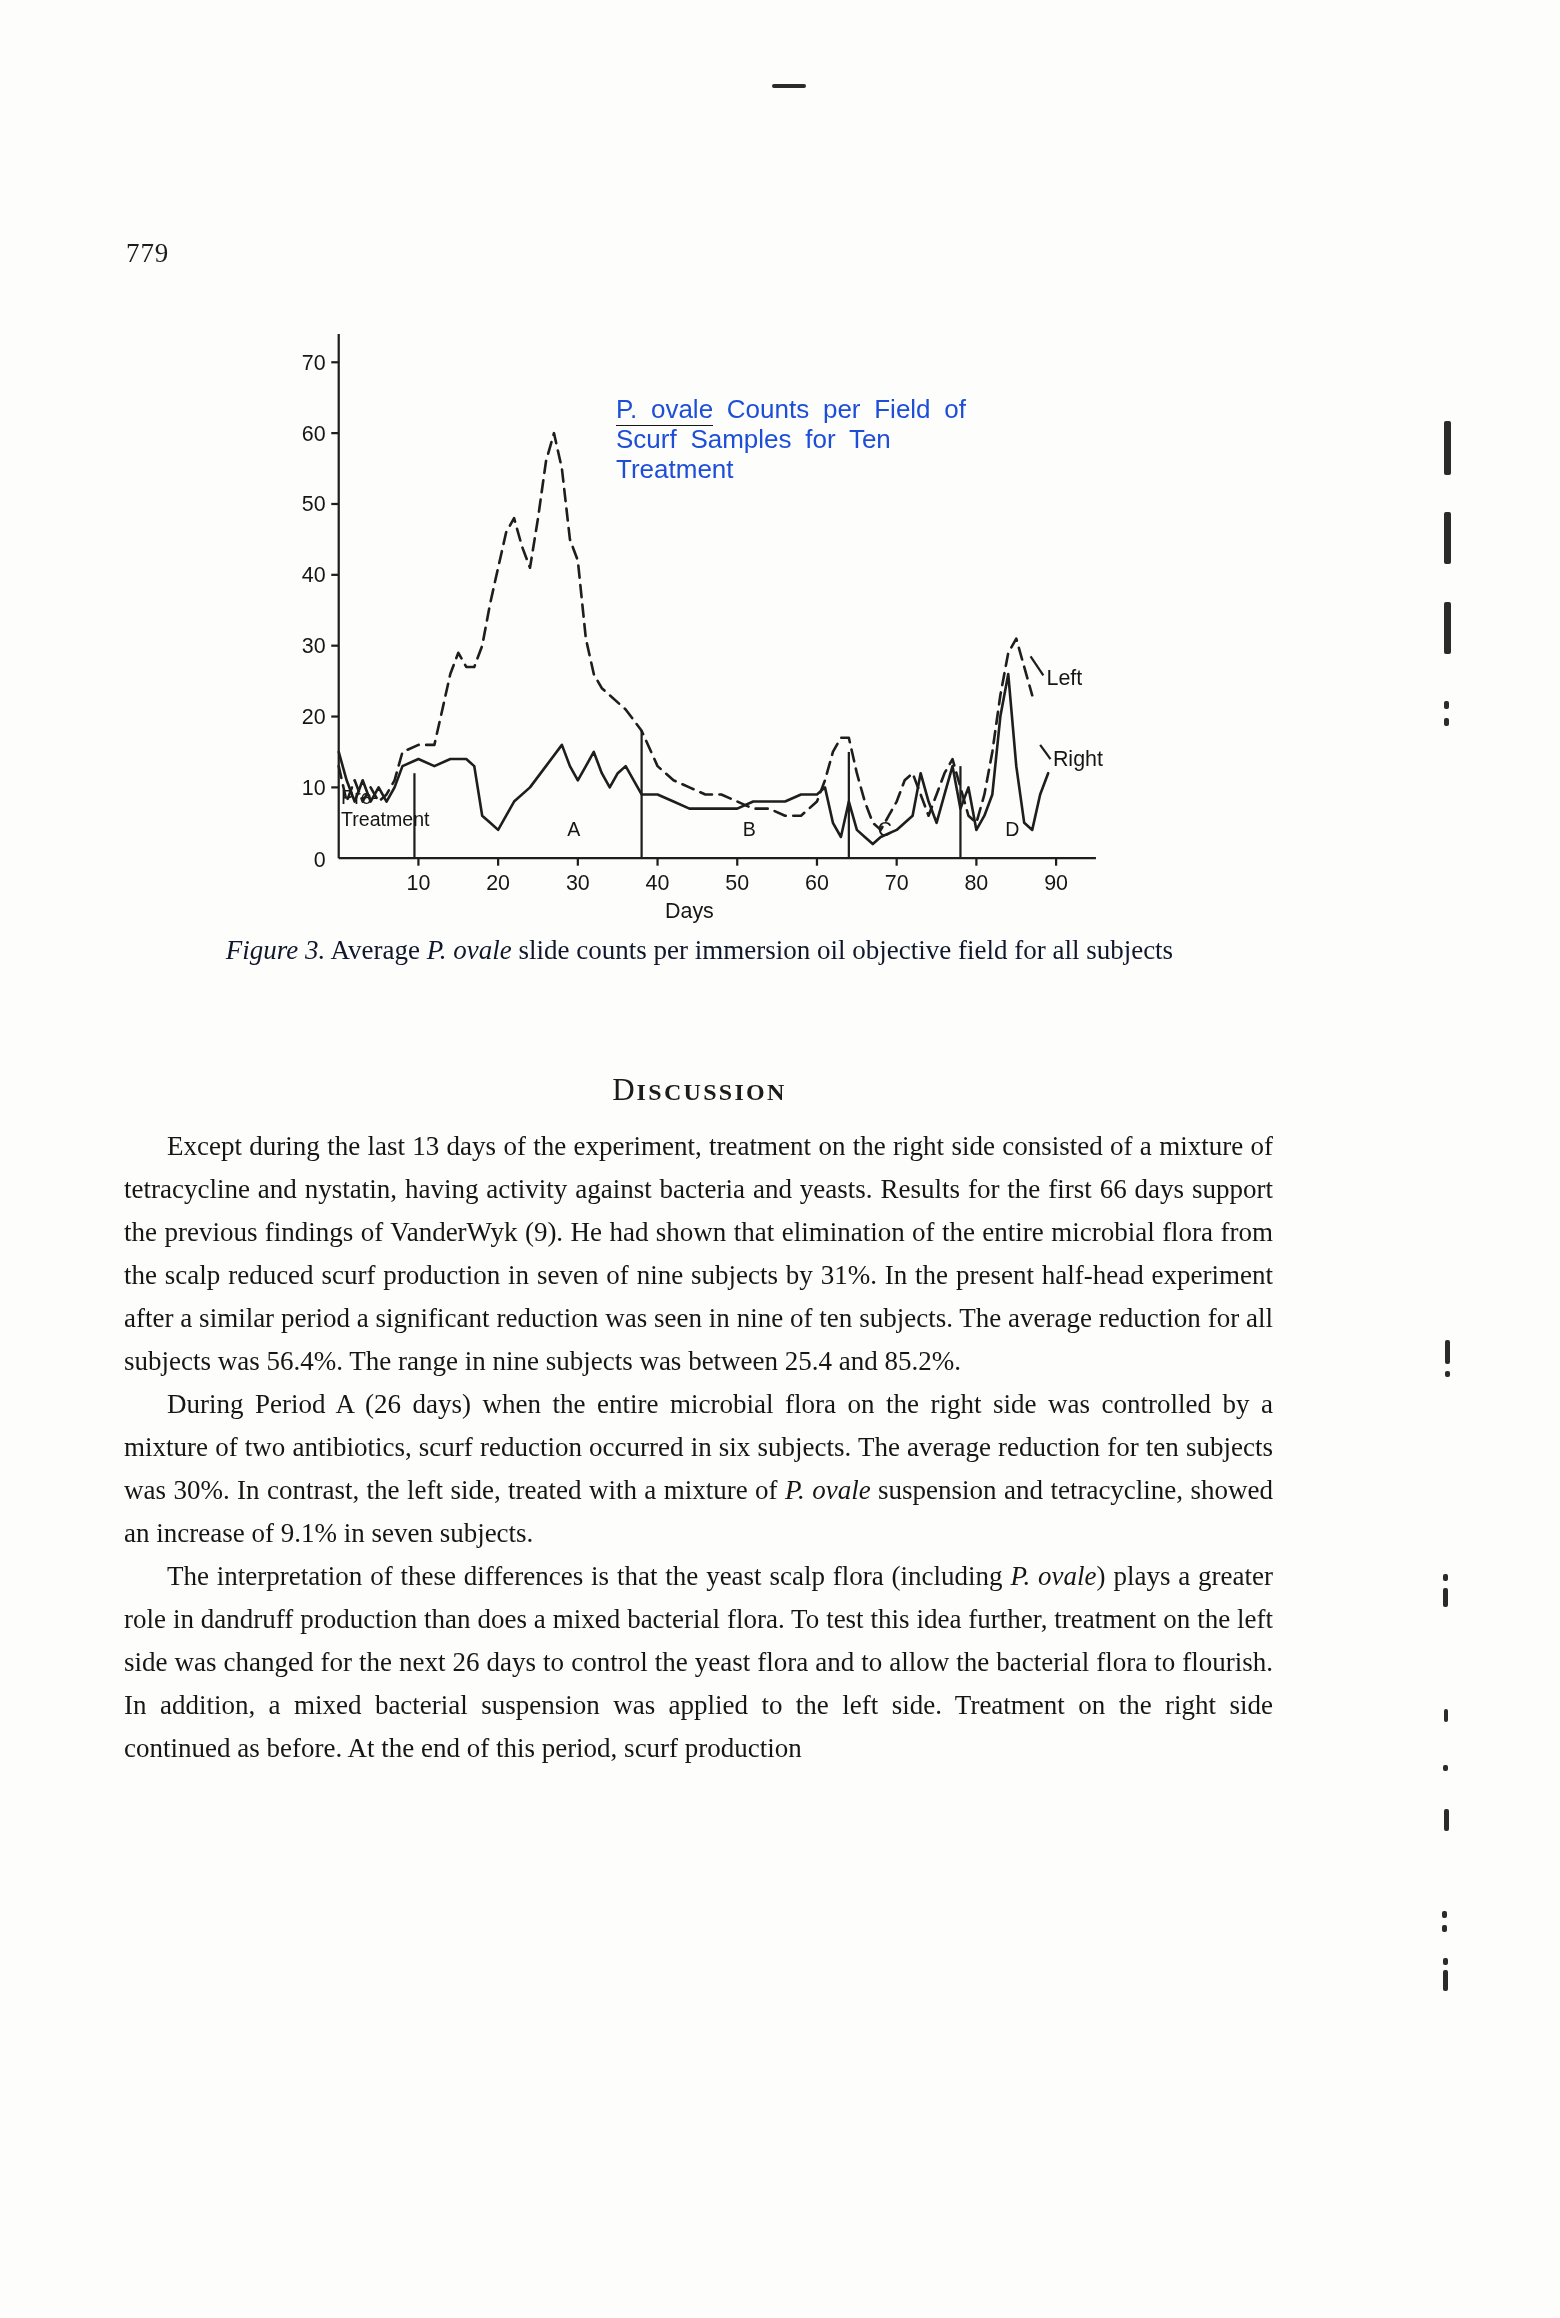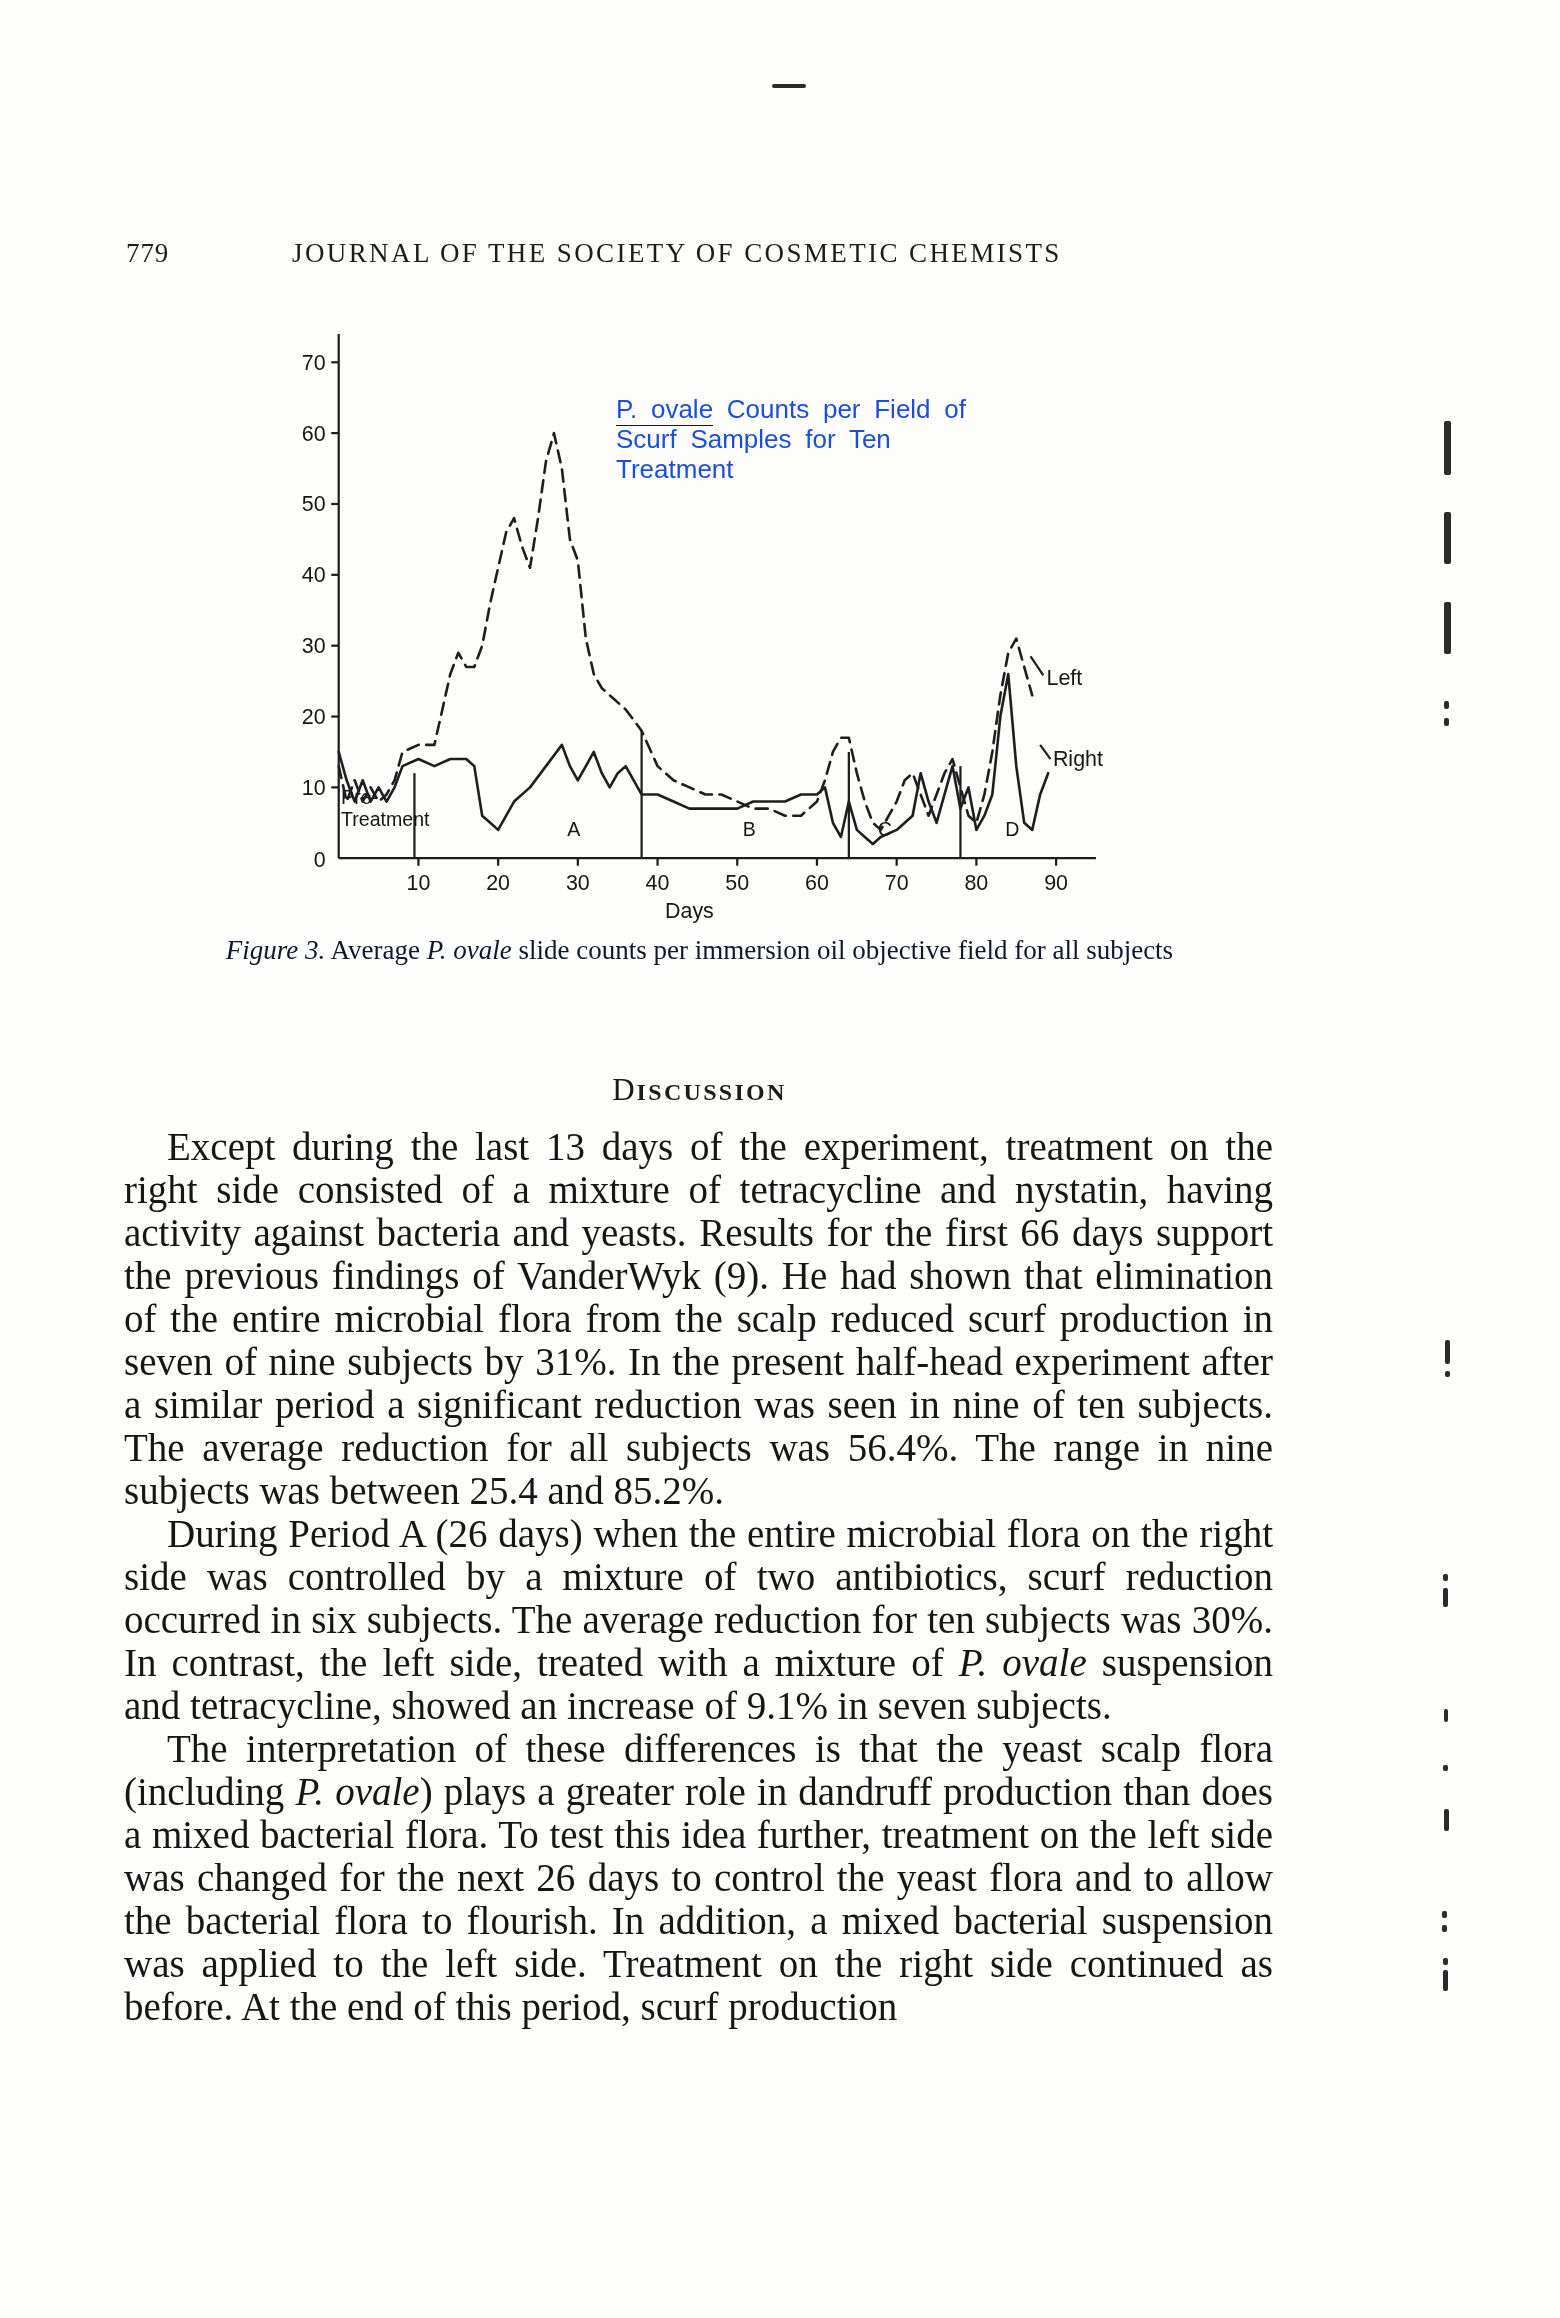--- a/index.html
+++ b/index.html
@@ -44,21 +44,21 @@
   }
   .it { font-style:italic; }
 
   
   .heading { position:absolute; top:1072px; left:126px; width:1147px; text-align:center; font-weight:normal; color:#1c1c1c; }
   .hfirst { font-size:31px; letter-spacing:1.9px; }
   .hrest { font-size:24px; letter-spacing:2.3px;font-weight:bold; }
 
   .body-text {
     position:absolute; top:1125px; left:124px; width:1149px;
-    font-size:39px; line-height:43px; text-align:justify; color:#161616;
+    font-size:27px; line-height:43px; text-align:justify; color:#161616;
   }
   .body-text p { text-indent:43px; margin:0; }
 
   
   .artifact { position:absolute; background:#2b2b2b; border-radius:1.9px; }
 </style>
 </head>
 <body>
 
 <div class="page">
@@ -78,21 +78,20 @@
       <div class="artifact" style="left: 1443px; top: 1765px; width: 4.7px; height: 5.6px;"></div>
       <div class="artifact" style="left: 1444px; top: 1809px; width: 4.7px; height: 22.4px;"></div>
       <div class="artifact" style="left: 1442px; top: 1911px; width: 4.7px; height: 6.5px;"></div>
       <div class="artifact" style="left: 1442px; top: 1925px; width: 4.7px; height: 6.5px;"></div>
       <div class="artifact" style="left: 1443px; top: 1958px; width: 4.7px; height: 6.5px;"></div>
       <div class="artifact" style="left: 1443px; top: 1970px; width: 4.7px; height: 20.5px;"></div>
     </div>
 
   <header class="running-head">
     <span class="pagenum">779</span>
-    <span class="journal">JOURNAL OF THE SOCIETY OF COSMETIC CHEMISTS</span>
   </header>
 
   <div class="figure">
     <svg id="chart-svg" width="867" height="653" viewBox="0 0 930 700">
         <line x1="78" y1="590" x2="78" y2="27.600000000000023" class="ax"></line>
         <line x1="78" y1="590" x2="890.2500000000001" y2="590" class="ax"></line>
         <line x1="70" y1="514" x2="78" y2="514" class="ax"></line>
         <text x="64" y="522" class="ty">10</text>
         <line x1="70" y1="438" x2="78" y2="438" class="ax"></line>
         <text x="64" y="446" class="ty">20</text>

